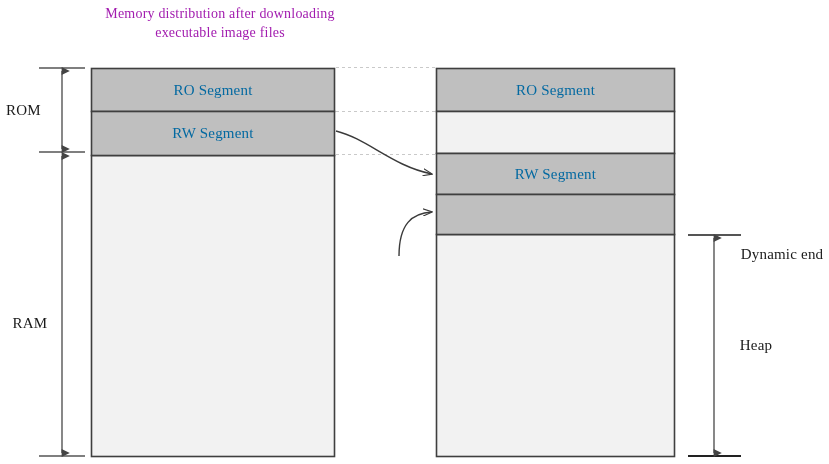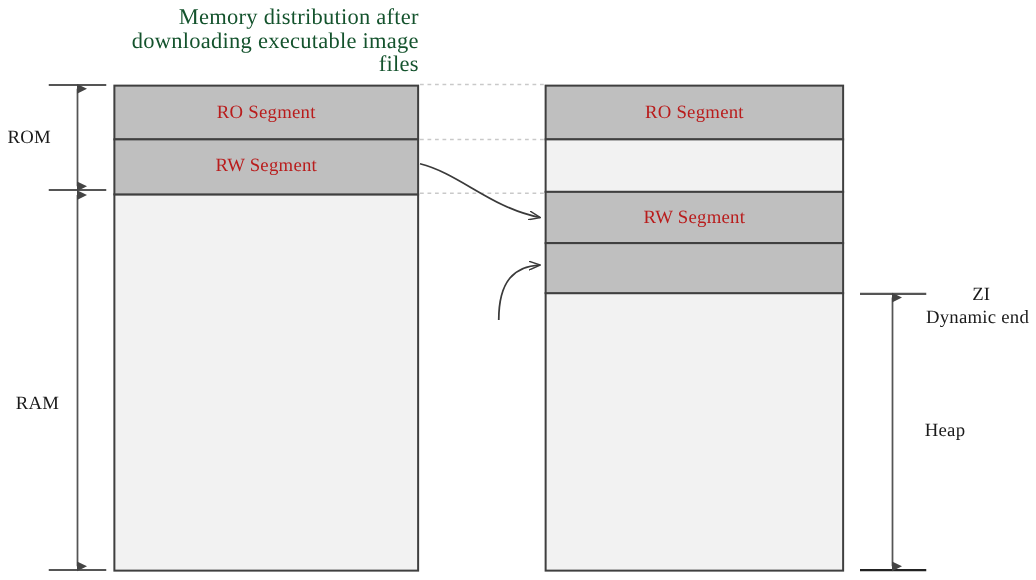--- a/index.html
+++ b/index.html
@@ -18,35 +18,35 @@
   }
   .svg-layer {
     position: absolute;
     left: 0;
     top: 0;
     width: 829px;
     height: 464px;
   }
   .title {
     position: absolute;
-    text-align: right;
-    font-size: 18px;
+    text-align: center;
+    font-size: 14px;
     line-height: 19px;
-    color: #14532d;
+    color: #a21caf;
     letter-spacing: 0.2px;
   }
   #title-left  { left: 105px; top: 4px;  width: 230px; }
   #title-right { left: 452px; top: 12px; width: 216px; }
 
   .seg-label {
     position: absolute;
     text-align: center;
     font-size: 15px;
     line-height: 18px;
-    color: #b91c1c;
+    color: #0369a1;
     letter-spacing: 0.2px;
     pointer-events: none;
   }
   .side-label {
     position: absolute;
     font-size: 15px;
     line-height: 18px;
     color: #1a1a1a;
     letter-spacing: 0.2px;
   }
@@ -123,19 +123,18 @@
   <div class="seg-label" style="left:436px; top:81px; width:239px;">RO Segment</div>
 
   <div class="seg-label" style="left:436px; top:165px; width:239px;">RW Segment</div>
 
 
 
   <div class="side-label" style="left:6px; top:101px; width:48px; text-align:left;">ROM</div>
 
   <div class="side-label" style="left:6px; top:314px; width:48px; text-align:center;">RAM</div>
 
-  <div class="side-label centered" style="left:742px; top:227px; width:86px;">ZI</div>
 
   <div class="side-label centered" style="left:735px; top:245px; width:94px;">Dynamic end</div>
 
   <div class="side-label centered" style="left:726px; top:336px; width:60px;">Heap</div>
 
 </div>
 
 </body></html>

